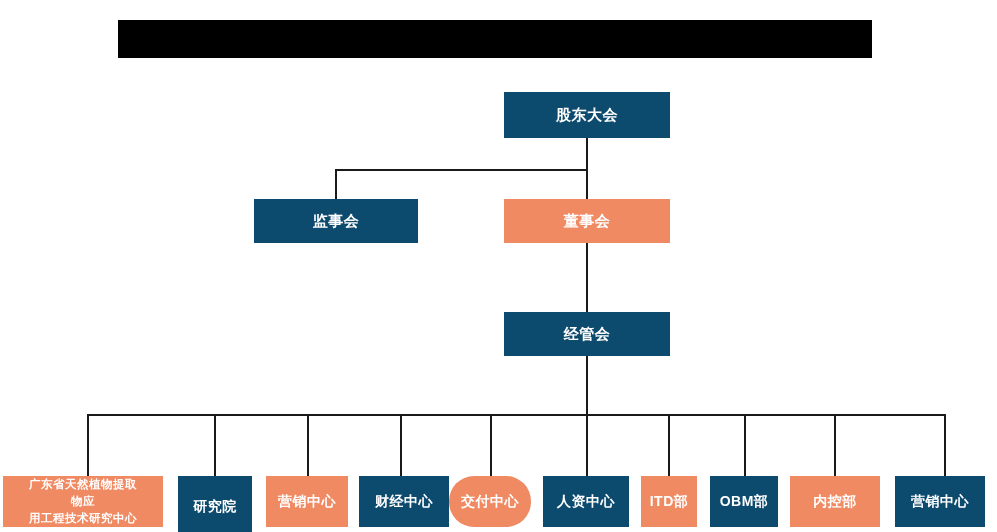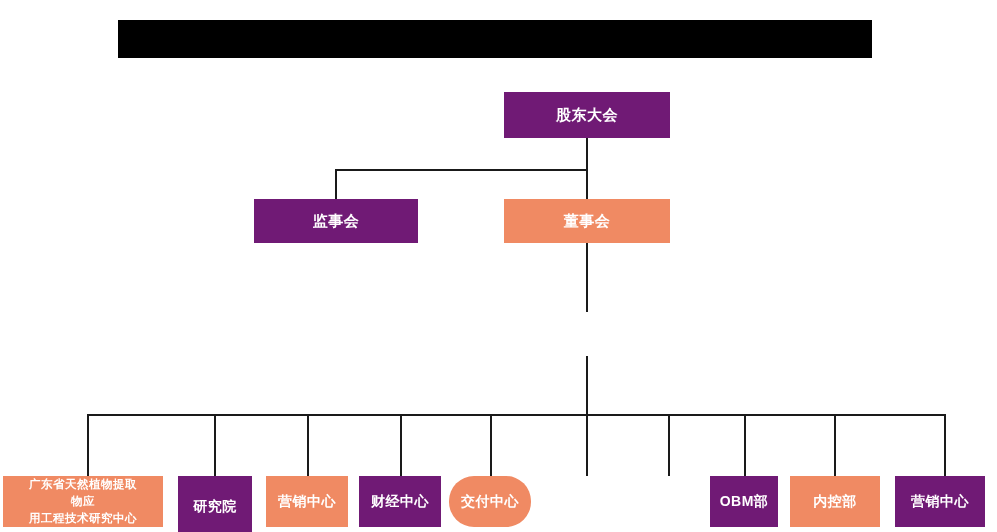--- a/index.html
+++ b/index.html
@@ -46,21 +46,21 @@
     display: flex;
     align-items: center;
     justify-content: center;
     text-align: center;
     color: #ffffff;
     font-weight: bold;
     line-height: 1.25;
     letter-spacing: 0.5px;
     -webkit-font-smoothing: antialiased;
   }
-  .node.dark   { background: #701a75; }
+  .node.dark   { background: #0c4a6e; }
   .node.light  { background: #f08a63; }
 
   .node.lvl-1, .node.lvl-2, .node.lvl-3 { font-size: 15px; }
   .node.lvl-4 { font-size: 14px; }
   .node.lvl-4.multiline { font-size: 11.5px; line-height: 1.45; padding: 0 24px; }
 </style>
 </head>
 <body>
 
 <div id="chart-root">
@@ -82,20 +82,23 @@
   <div class="node dark lvl-2" style="left:254px; top:199px; width:164px; height:44px;">
     <span>监事会</span>
   </div>
 
   <div class="node light lvl-2" style="left:504px; top:199px; width:166px; height:44px;">
     <span>董事会</span>
   </div>
 
   <div class="conn conn-v" style="left:586px; top:243px; height:69px;"></div>
 
+  <div class="node dark lvl-3" style="left:504px; top:312px; width:166px; height:44px;">
+    <span>经管会</span>
+  </div>
 
   <div class="conn conn-v" style="left:586px; top:356px; height:59px;"></div>
   <div class="conn conn-h" style="left:87px; top:414px; width:858px;"></div>
 
   <div class="conn conn-v" style="left:87px;  top:414px; height:62px;"></div>
   <div class="conn conn-v" style="left:214px; top:414px; height:62px;"></div>
   <div class="conn conn-v" style="left:307px; top:414px; height:62px;"></div>
   <div class="conn conn-v" style="left:400px; top:414px; height:62px;"></div>
   <div class="conn conn-v" style="left:490px; top:414px; height:62px;"></div>
   <div class="conn conn-v" style="left:586px; top:414px; height:62px;"></div>
@@ -110,29 +113,35 @@
   </div>
 
   <div class="node dark lvl-4" style="left:178px; top:476px; width:74px; height:61px;">
     <span>研究院</span>
   </div>
 
   <div class="node light lvl-4" style="left:266px; top:476px; width:82px; height:51px;">
     <span>营销中心</span>
   </div>
 
-  <div class="node dark lvl-4" style="left:359px; top:476px; width:82px; height:51px;">
+  <div class="node dark lvl-4" style="left:359px; top:476px; width:90px; height:51px;">
     <span>财经中心</span>
   </div>
 
   <div class="node light lvl-4" style="left:449px; top:476px; width:82px; height:51px;border-radius:25px;">
     <span>交付中心</span>
   </div>
 
+  <div class="node dark lvl-4" style="left:543px; top:476px; width:86px; height:51px;">
+    <span>人资中心</span>
+  </div>
 
+  <div class="node light lvl-4" style="left:641px; top:476px; width:56px; height:51px;">
+    <span>ITD部</span>
+  </div>
 
   <div class="node dark lvl-4" style="left:710px; top:476px; width:68px; height:51px;">
     <span>OBM部</span>
   </div>
 
   <div class="node light lvl-4" style="left:790px; top:476px; width:90px; height:51px;">
     <span>内控部</span>
   </div>
 
   <div class="node dark lvl-4" style="left:895px; top:476px; width:90px; height:51px;">

